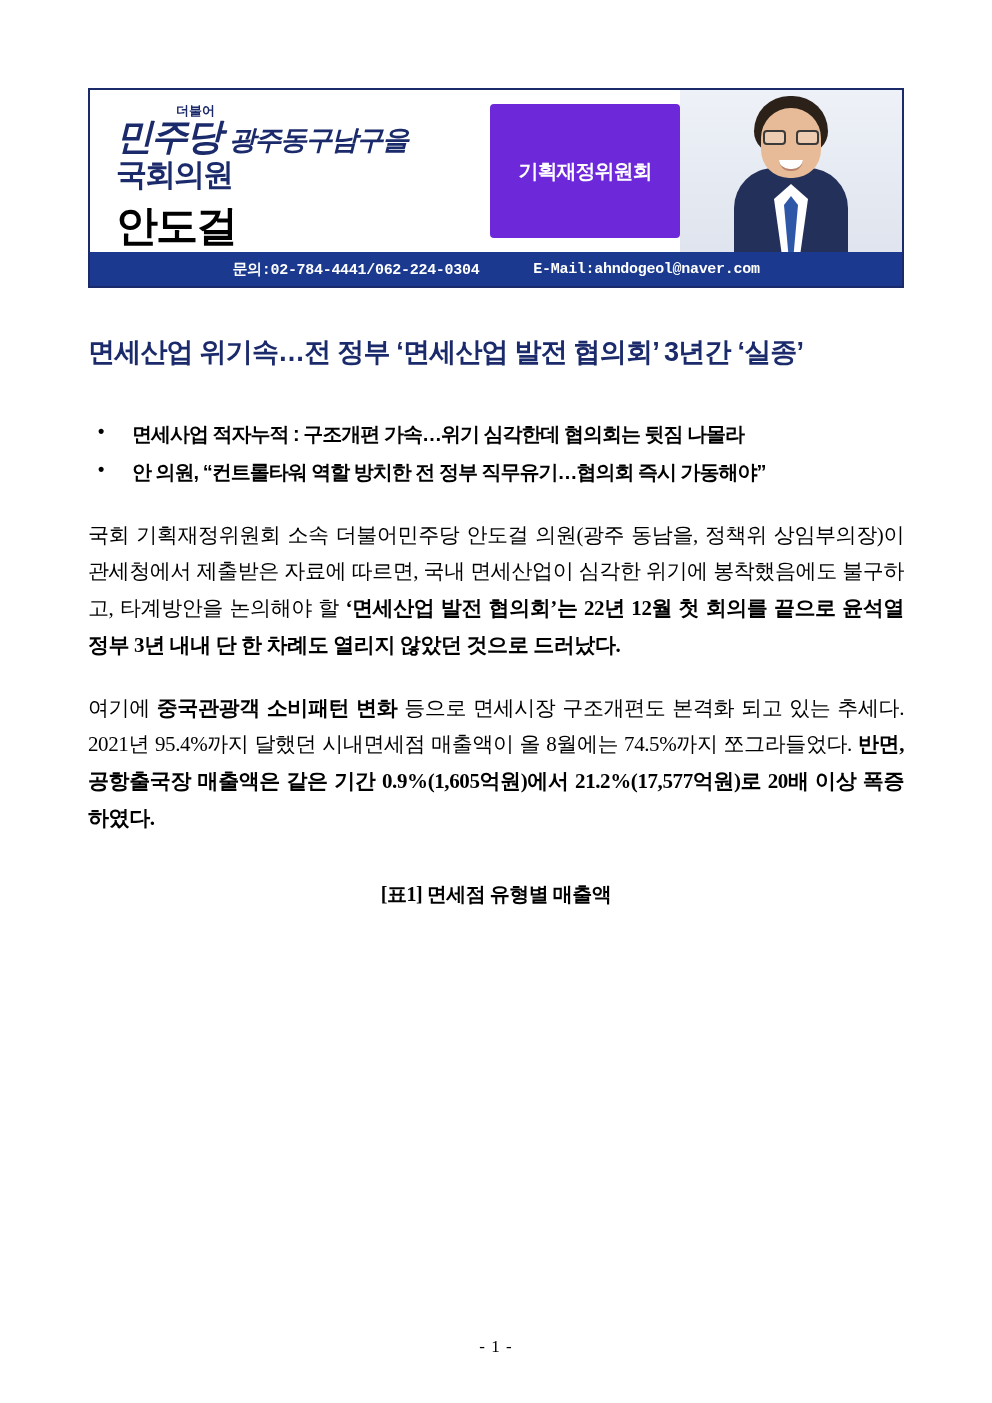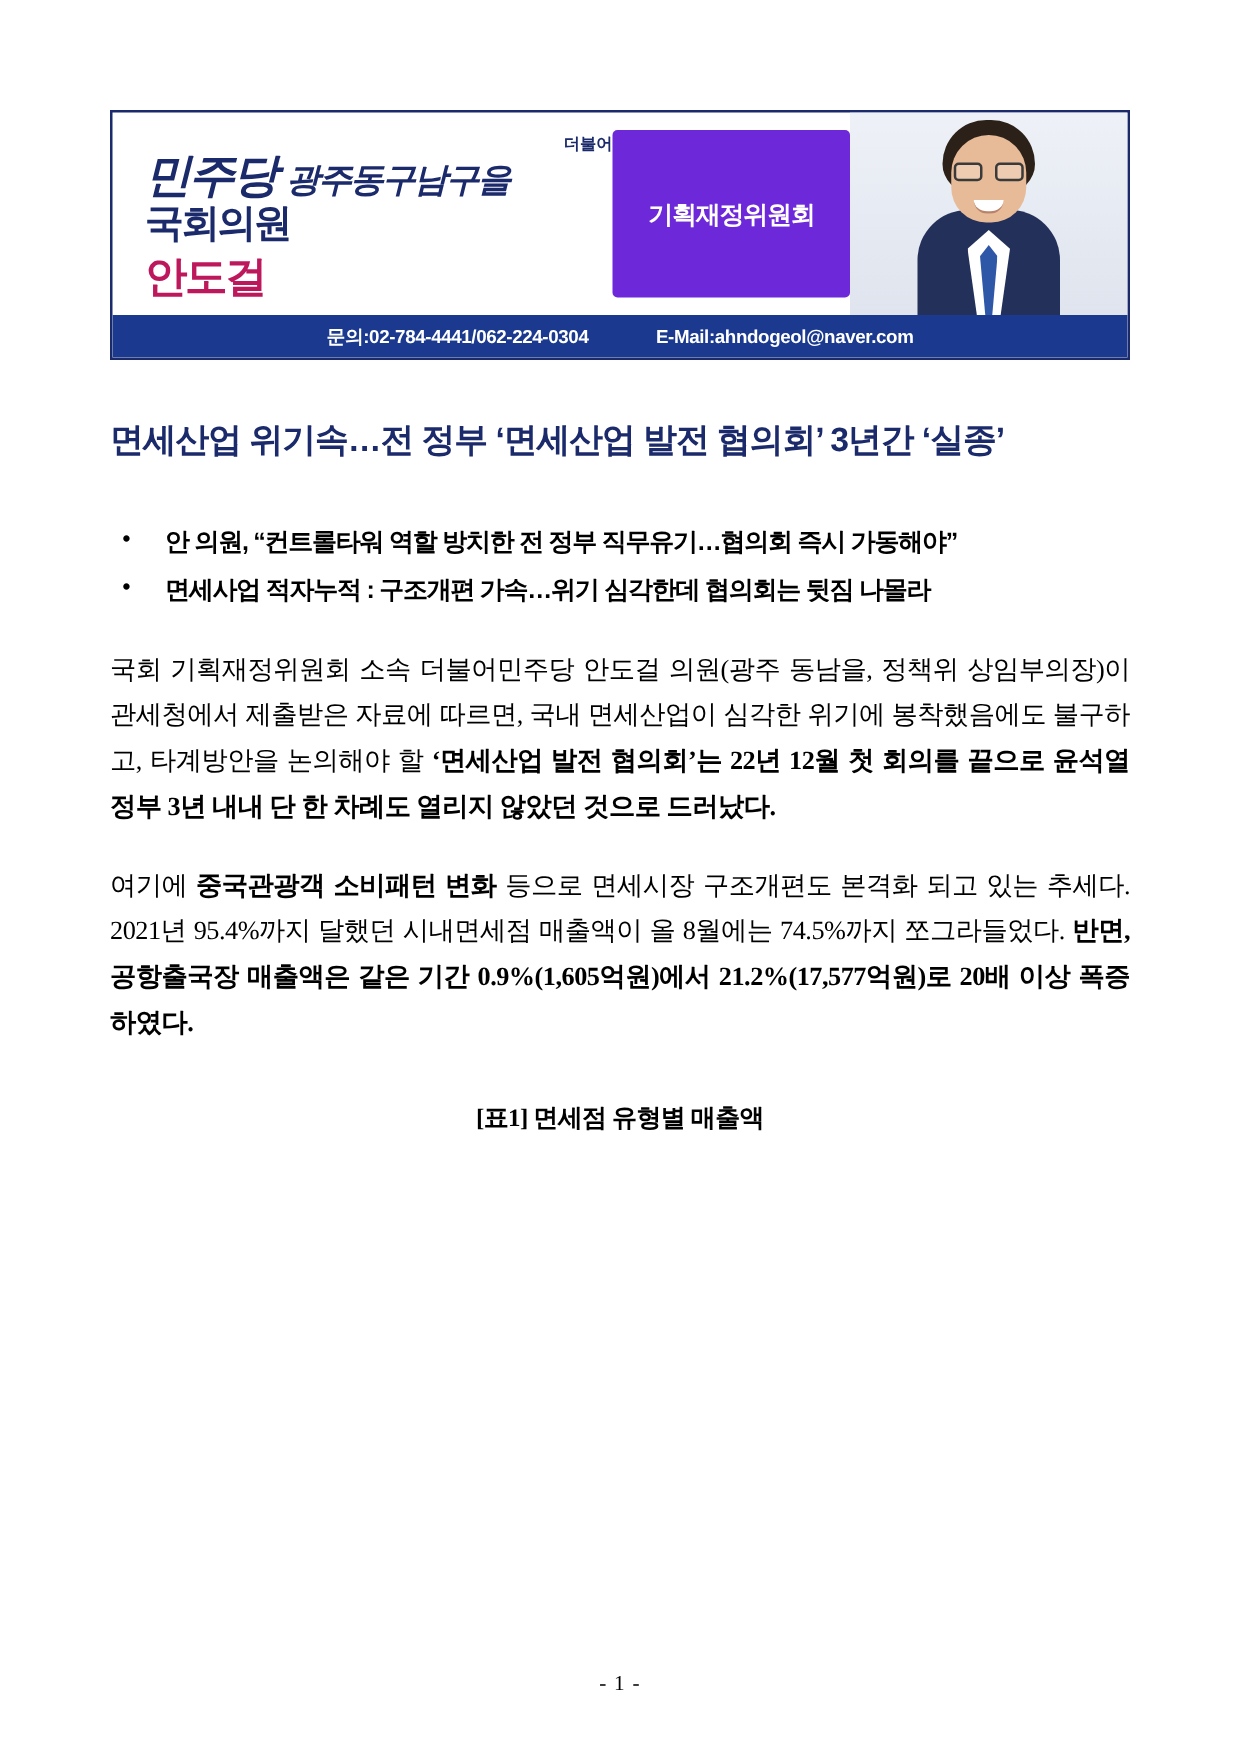--- a/index.html
+++ b/index.html
@@ -28,21 +28,20 @@
     width: 816px;
     height: 200px;
     border: 2px solid #1b2a6b;
     box-sizing: border-box;
     display: flex;
     flex-direction: column;
     background: #ffffff;
     margin: 0 auto;
     position: relative;
     overflow: hidden;
-    text-align: right;
   }
   .banner-main {
     flex: 1;
     display: flex;
     align-items: stretch;
     position: relative;
   }
   .banner-left {
     width: 400px;
     padding: 10px 0 0 26px;
@@ -91,24 +90,24 @@
   }
   .role {
     font-family: "Liberation Sans", sans-serif;
     font-size: 31px;
     font-weight: bold;
     color: #1b2a6b;
     letter-spacing: -2px;
     line-height: 1.05;
   }
   .name {
-    font-family: Liberation Mono, monospace;
-    font-size: 34px;
-    font-weight: bold;
-    color: #be185d;
+    font-family: Liberation Serif, serif;
+    font-size: 42px;
+    font-weight: bold;
+    color: #000000;
     letter-spacing: -2px;
     line-height: 1.05;
   }
   .banner-mid {
     width: 190px;
     background: #6d28d9;
     margin: 14px 0 14px 0;
     border-radius: 4px;
     display: flex;
     flex-direction: column;
@@ -215,21 +214,21 @@
   }
   .banner-footer {
     height: 34px;
     background: #1b3a8f;
     display: flex;
     align-items: center;
     justify-content: center;
     gap: 54px;
   }
   .footer-text {
-    font-family: Liberation Sans, sans-serif;
+    font-family: Liberation Mono, monospace;
     font-size: 15px;
     font-weight: bold;
     color: #ffffff;
     letter-spacing: -0.3px;
   }
 
   
   .headline {
     margin: 44px 0 0 0;
     font-family: "Liberation Sans", sans-serif;
@@ -329,22 +328,22 @@
     </div>
     <div class="banner-footer">
       <span class="footer-text">문의:02-784-4441/062-224-0304</span>
       <span class="footer-text">E-Mail:ahndogeol@naver.com</span>
     </div>
   </div>
 
   <h1 class="headline">면세산업 위기속…전 정부 ‘면세산업 발전 협의회’ 3년간 ‘실종’</h1>
 
   <ul class="bullets">
+    <li>면세사업 적자누적 : 구조개편 가속…위기 심각한데 협의회는 뒷짐 나몰라</li>
     <li>안 의원, “컨트롤타워 역할 방치한 전 정부 직무유기…협의회 즉시 가동해야”</li>
-    <li>면세사업 적자누적 : 구조개편 가속…위기 심각한데 협의회는 뒷짐 나몰라</li>
   </ul>
 
   <p class="para">
     <span>국회 기획재정위원회 소속 더불어민주당 안도걸 의원(광주 동남을, 정책위 상임부의장)이 관세청에서 제출받은 자료에 따르면, 국내 면세산업이 심각한 위기에 봉착했음에도 불구하고, 타계방안을 논의해야 할 </span><b>‘면세산업 발전 협의회’는 22년 12월 첫 회의를 끝으로 윤석열 정부 3년 내내 단 한 차례도 열리지 않았던 것으로 드러났다.</b>
   </p>
 
 
   <p class="para">
     <span>여기에 </span><b>중국관광객 소비패턴 변화</b><span> 등으로 면세시장 구조개편도 본격화 되고 있는 추세다. 2021년 95.4%까지 달했던 시내면세점 매출액이 올 8월에는 74.5%까지 쪼그라들었다. </span><b>반면, 공항출국장 매출액은 같은 기간 0.9%(1,605억원)에서 21.2%(17,577억원)로 20배 이상 폭증하였다.</b>
   </p>

